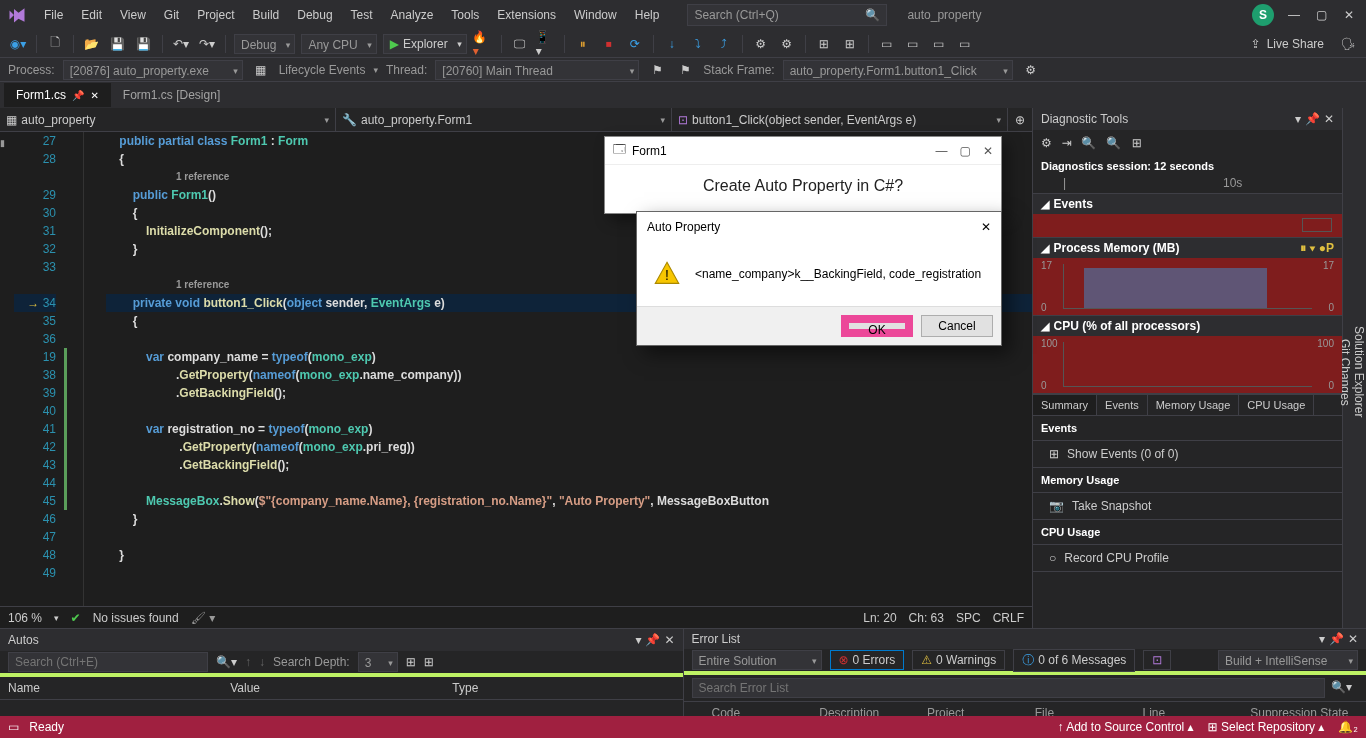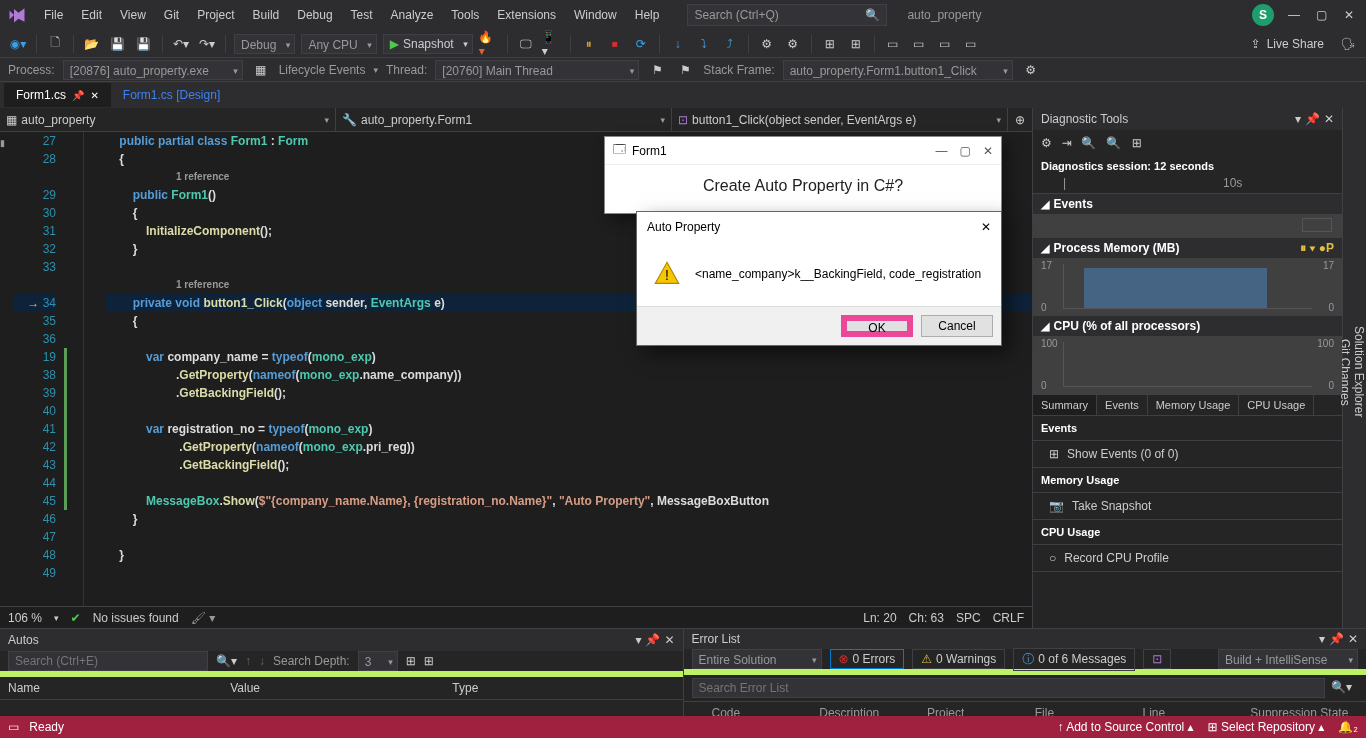--- a/index.html
+++ b/index.html
@@ -20,21 +20,21 @@
 .tb-dropdown { background: #333337; border: 1px solid #3f3f46; padding: 2px 18px 2px 6px; color: #999; position: relative; height: 20px; line-height: 16px; }
 .tb-dropdown::after { content: "▾"; position: absolute; right: 4px; top: 2px; font-size: 9px; }
 .tb-continue { background: #333337; border: 1px solid #3f3f46; padding: 2px 18px 2px 6px; color: #ccc; display: flex; align-items: center; gap: 4px; position: relative; }
 .tb-continue::after { content: "▾"; position: absolute; right: 4px; font-size: 9px; }
 .live-share { margin-left: auto; display: flex; align-items: center; gap: 6px; color: #ccc; }
 .debugbar { height: 24px; background: #2d2d30; display: flex; align-items: center; padding: 0 8px; gap: 8px; border-bottom: 1px solid #3f3f46; color: #999; }
 .db-label { color: #999; }
 .db-dropdown { background: #333337; border: 1px solid #3f3f46; padding: 1px 18px 1px 6px; color: #999; position: relative; height: 20px; line-height: 18px; }
 .db-dropdown::after { content: "▾"; position: absolute; right: 4px; top: 1px; font-size: 9px; }
 .tabs-row { height: 26px; background: #2d2d30; display: flex; align-items: flex-end; padding-left: 4px; border-bottom: 1px solid #2d2d30; }
-.doc-tab { padding: 5px 12px; background: #2d2d30; color: #3b82f6; display: flex; align-items: center; gap: 6px; cursor: pointer; }
+.doc-tab { padding: 5px 12px; background: #2d2d30; color: #a3a3a3; display: flex; align-items: center; gap: 6px; cursor: pointer; }
 .doc-tab.active { background: #1e1e1e; color: #fff; }
 .pin-icn, .close-icn { font-size: 10px; }
 .main-area { display: flex; height: 520px; }
 .editor-col { flex: 1; display: flex; flex-direction: column; background: #1e1e1e; position: relative; }
 .nav-bar { height: 24px; background: #252526; display: flex; border-bottom: 1px solid #3f3f46; }
 .nav-drop { flex: 1; border-right: 1px solid #3f3f46; padding: 3px 6px; color: #ccc; display: flex; align-items: center; gap: 4px; position: relative; }
 .nav-drop::after { content: "▾"; position: absolute; right: 6px; font-size: 9px; color: #999; }
 .code-area { flex: 1; display: flex; font-family: Consolas, monospace; font-size: 13px; line-height: 18px; overflow: hidden; }
 .gutter { width: 50px; background: #1e1e1e; text-align: right; padding-right: 8px; color: #2b91af; }
 .margin-col { width: 20px; background: #1e1e1e; border-right: 1px solid #333; }
@@ -49,35 +49,35 @@
 .status-code { height: 22px; background: #1e1e1e; border-top: 1px solid #3f3f46; display: flex; align-items: center; padding: 0 8px; gap: 12px; color: #ccc; font-size: 11px; }
 .status-code .right { margin-left: auto; display: flex; gap: 12px; }
 .diag-panel { width: 310px; background: #252526; border-left: 1px solid #3f3f46; display: flex; flex-direction: column; }
 .panel-header { height: 22px; background: #2d2d30; padding: 3px 8px; color: #ccc; display: flex; align-items: center; }
 .panel-header .pin { margin-left: auto; display: flex; gap: 4px; }
 .diag-toolbar { height: 26px; padding: 3px 8px; display: flex; gap: 10px; align-items: center; color: #ccc; }
 .diag-session { padding: 4px 8px; color: #fff; font-size: 11px; font-weight: 600; }
 .ruler { height: 18px; background: #252526; position: relative; color: #999; font-size: 10px; border-bottom: 1px solid #3f3f46; }
 .ruler span { position: absolute; }
 .section-h { background: #2d2d30; padding: 3px 8px; color: #fff; font-size: 11px; font-weight: 600; display: flex; align-items: center; gap: 4px; }
-.chart-box { height: 58px; background: #404040; padding: 4px 8px; position: relative; border-bottom: 1px solid #3f3f46; }
+.chart-box { height: 58px; background: #7f1d1d; padding: 4px 8px; position: relative; border-bottom: 1px solid #3f3f46; }
 .chart-area { position: absolute; left: 30px; right: 30px; top: 6px; bottom: 6px; border-left: 1px solid #555; border-bottom: 1px solid #555; }
 .chart-fill { position: absolute; background: #4a7cb0; opacity: 0.6; }
 .chart-lbl-l { position: absolute; left: 8px; font-size: 10px; color: #999; }
 .chart-lbl-r { position: absolute; right: 8px; font-size: 10px; color: #999; }
 .diag-tabs { display: flex; border-top: 1px solid #3f3f46; border-bottom: 1px solid #3f3f46; }
 .diag-tab { padding: 4px 8px; color: #ccc; font-size: 11px; cursor: pointer; border-right: 1px solid #3f3f46; }
 .diag-tab.active { background: #1e1e1e; }
 .diag-section { padding: 6px 8px; color: #fff; font-size: 11px; font-weight: 600; border-bottom: 1px solid #3f3f46; }
 .diag-item { padding: 6px 16px; color: #ccc; font-size: 11px; display: flex; gap: 8px; align-items: center; border-bottom: 1px solid #3f3f46; }
 .right-rail { width: 24px; background: #2d2d30; border-left: 1px solid #3f3f46; writing-mode: vertical-rl; text-align: center; padding-top: 8px; color: #ccc; font-size: 11px; }
 .bottom-panels { height: 92px; display: flex; border-top: 1px solid #3f3f46; }
 .autos-panel { flex: 1; background: #252526; border-right: 1px solid #3f3f46; display: flex; flex-direction: column; }
 .error-panel { flex: 1; background: #252526; display: flex; flex-direction: column; }
-.panel-toolbar { height: 26px; display: flex; align-items: center; gap: 8px; padding: 0 8px; border-bottom: 6px solid #bef264; }
+.panel-toolbar { height: 26px; display: flex; align-items: center; gap: 8px; padding: 0 8px; border-bottom: 4px solid #bef264; }
 .search-input { background: #333337; border: 1px solid #3f3f46; height: 20px; padding: 0 6px; color: #ccc; flex: 1; max-width: 200px; }
 .err-pill { border: 1px solid #3f3f46; padding: 2px 8px; display: flex; align-items: center; gap: 4px; font-size: 11px; }
 .err-pill.sel { border-color: #007acc; }
 .col-headers { display: flex; padding: 4px 8px; border-bottom: 1px solid #3f3f46; color: #ccc; font-size: 11px; }
 .col-headers > div { flex: 1; }
 .bottom-tabs { height: 22px; background: #2d2d30; display: flex; align-items: center; padding: 0 4px; gap: 2px; border-top: 1px solid #3f3f46; }
 .btab { padding: 3px 8px; color: #999; font-size: 11px; cursor: pointer; }
 .btab.active { color: #fff; text-decoration: underline; }
 .statusbar { position: absolute; bottom: 0; left: 0; right: 0; height: 22px; background: #a02040; color: #fff; display: flex; align-items: center; padding: 0 8px; gap: 10px; font-size: 11px; }
 .statusbar .right { margin-left: auto; display: flex; gap: 14px; align-items: center; }
@@ -87,21 +87,21 @@
 .form1-title .wc { margin-left: auto; display: flex; gap: 12px; color: #555; }
 .form1-body { padding: 12px; text-align: center; color: #222; font-size: 16px; }
 
 .msgbox { position: absolute; left: 636px; top: 211px; width: 366px; background: #fff; border: 1px solid #666; z-index: 50; box-shadow: 8px 8px 18px rgba(0,0,0,0.5); color: #000; }
 .msgbox-title { height: 30px; padding: 6px 10px; display: flex; align-items: center; }
 .msgbox-title .cx { margin-left: auto; cursor: pointer; }
 .msgbox-body { padding: 14px 16px; display: flex; gap: 14px; align-items: center; min-height: 64px; }
 .warn-icon { width: 28px; height: 28px; }
 .msgbox-footer { background: #f0f0f0; padding: 8px; display: flex; justify-content: flex-end; gap: 8px; border-top: 1px solid #ddd; }
 .msg-btn { width: 72px; height: 22px; border: 1px solid #adadad; background: #e1e1e1; cursor: pointer; font-size: 12px; }
-.msg-btn.primary { border: 6px solid #ec4899; }
+.msg-btn.primary { border: 8px solid #ec4899; }
 .green-tri { color: #4ec94e; }
 .ok-circle { color: #4ec94e; }
 </style>
 </head>
 <body>
 
 <div class="titlebar">
   <svg class="vs-logo" viewBox="0 0 24 24">
       <path fill="#b179d9" d="M2 6l6 6-6 6V6zm20-3v18l-8-4-6 5V4l6 5 8-6z"></path>
     </svg>
@@ -142,21 +142,21 @@
   <span class="tb-btn" style="color:#3ba0e6">💾</span>
   <span class="tb-btn" style="color:#3ba0e6">💾</span>
   <span class="tb-sep"></span>
   <span class="tb-btn">↶▾</span>
   <span class="tb-btn">↷▾</span>
   <span class="tb-sep"></span>
   <div class="tb-dropdown">Debug</div>
   <div class="tb-dropdown">Any CPU</div>
   <div class="tb-continue">
       <span class="green-tri">▶</span>
-      <span>Snapshot</span>
+      <span>Explorer</span>
     </div>
   <span class="tb-btn" style="color:#e06030">🔥▾</span>
   <span class="tb-sep"></span>
   <span class="tb-btn">🖵</span>
   <span class="tb-btn">📱▾</span>
   <span class="tb-sep"></span>
   <span class="tb-btn" style="color:#e0a030">⏸</span>
   <span class="tb-btn" style="color:#d03030">⏹</span>
   <span class="tb-btn" style="color:#3ba0e6">⟳</span>
   <span class="tb-sep"></span>

